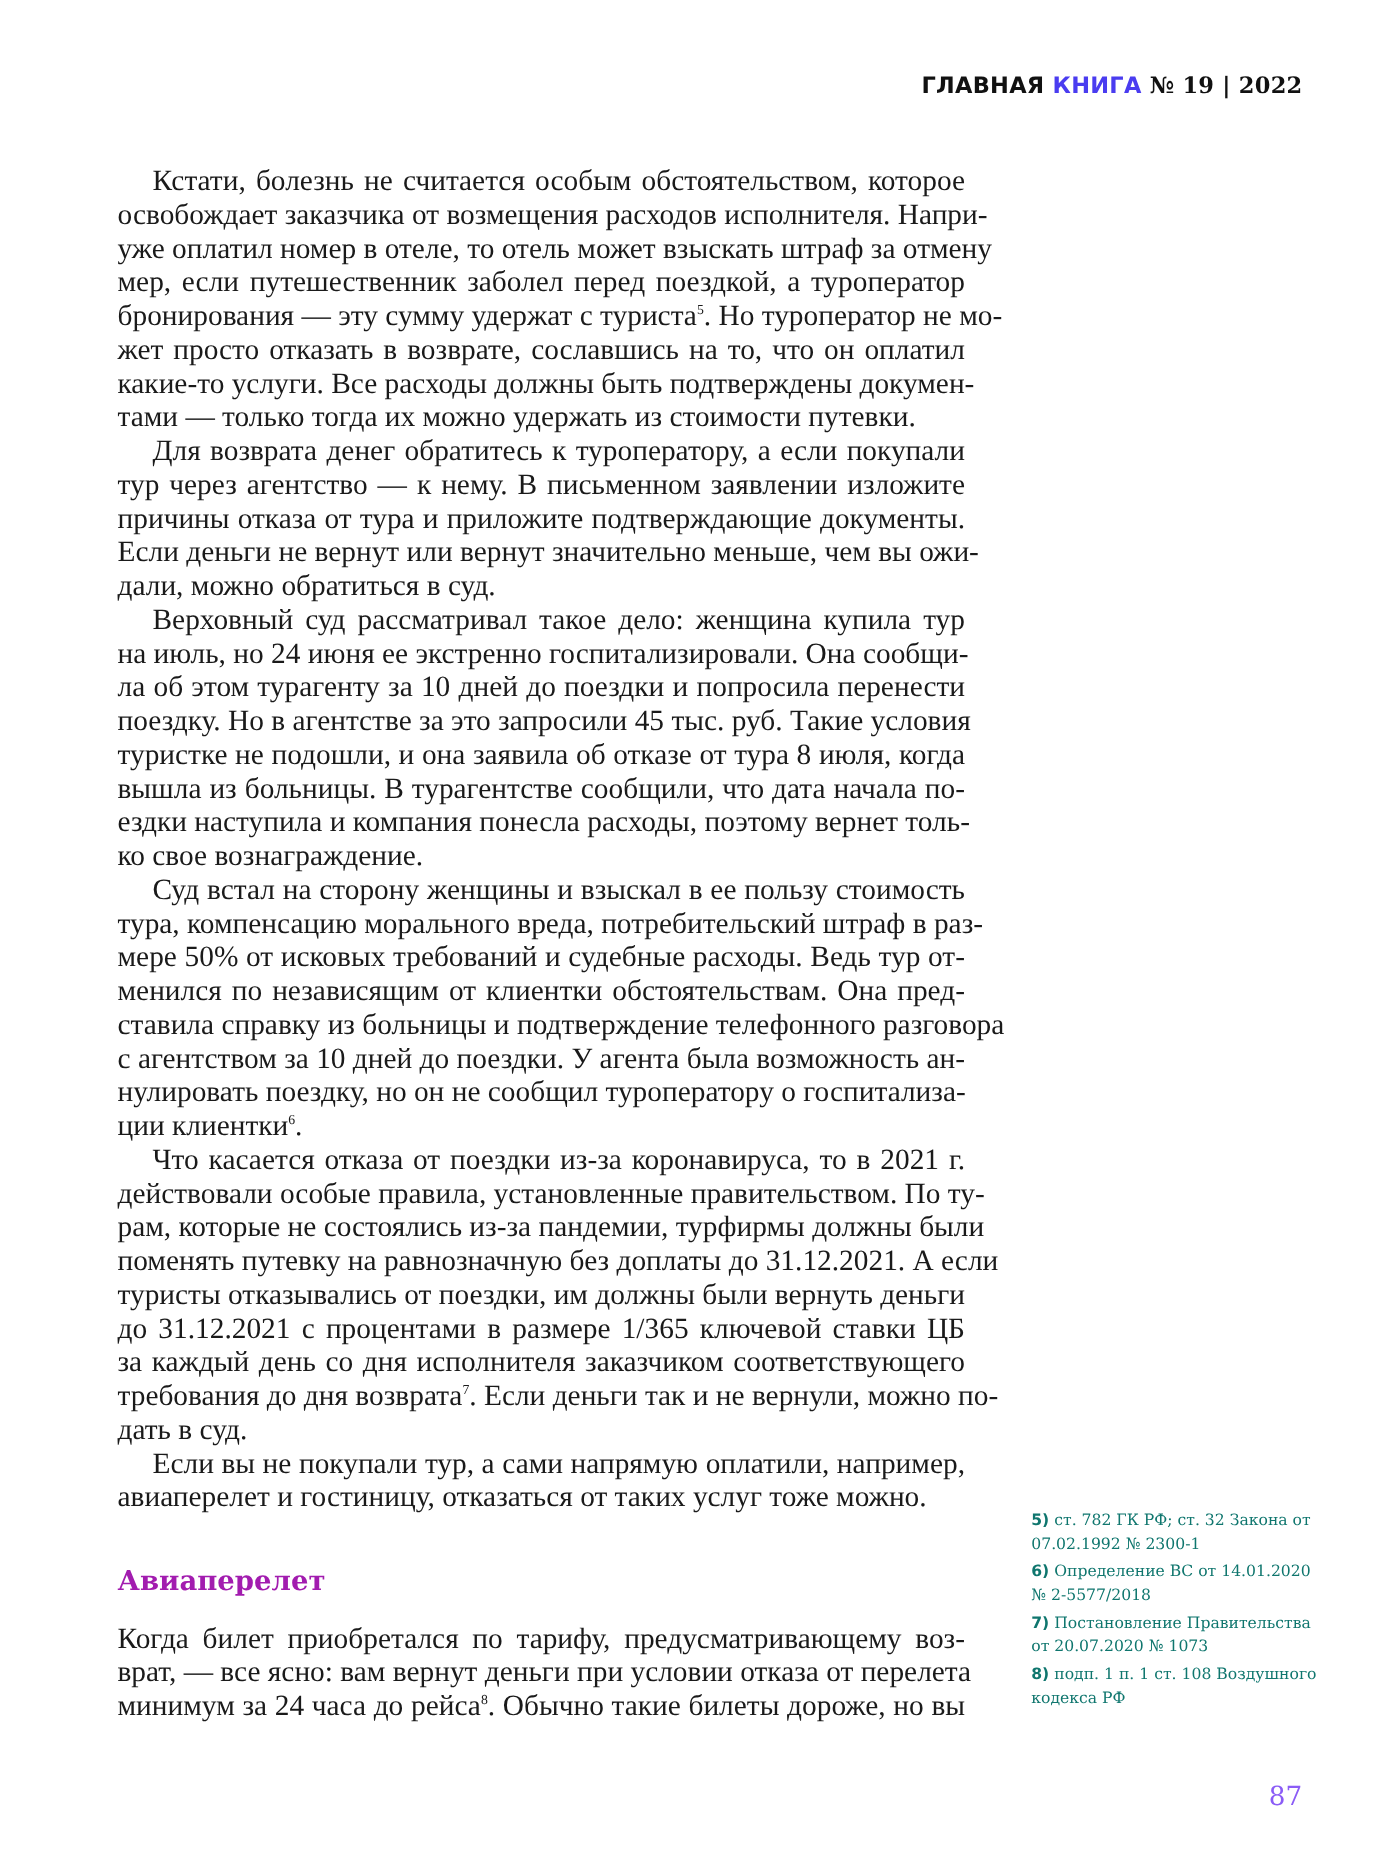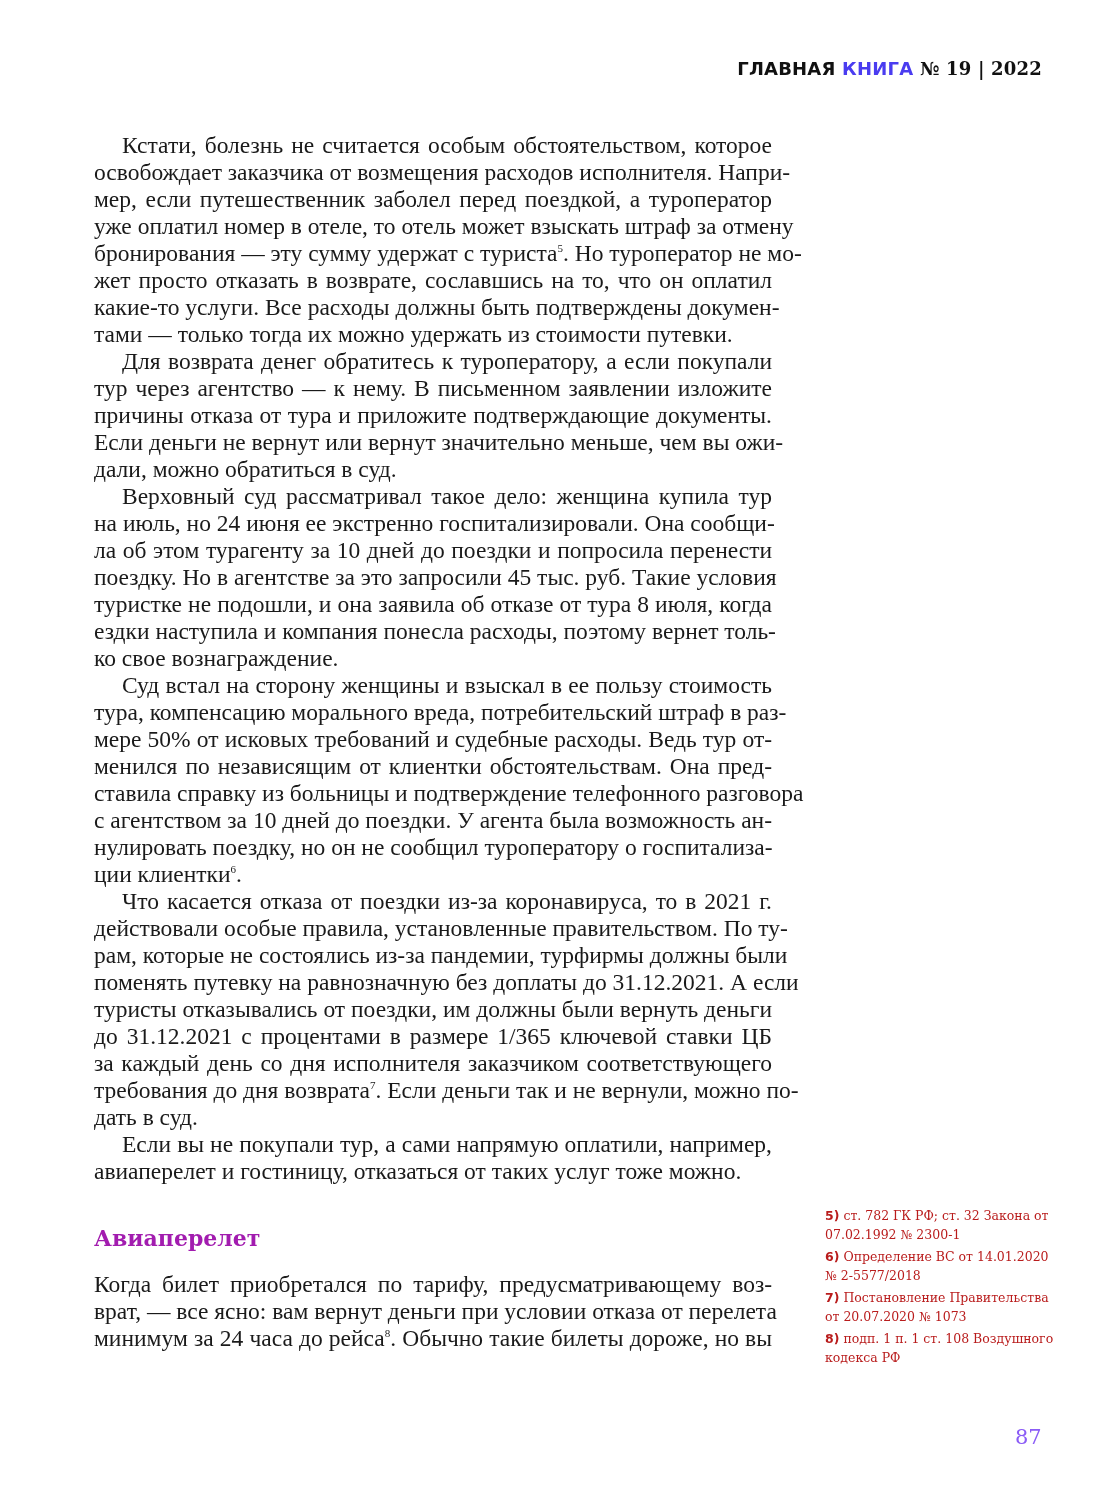--- a/index.html
+++ b/index.html
@@ -19,21 +19,21 @@
   .line { height: 27px; line-height: 27px; white-space: nowrap; text-align: justify; text-align-last: justify; }
   .line.last { text-align-last: left; }
   .line.indent { padding-left: 28px; }
   sup { font-size: 11px; vertical-align: 9px; line-height: 0; }
   .h2 {
     font-family: "DejaVu Serif", serif; font-weight: bold; font-size: 22px;
     color: #a21caf; height: 66px; line-height: 66px; margin-top: 20px;
   }
   .notes {
     position: absolute; left: 825px; top: 1206px; width: 230px;
-    font-family: "DejaVu Serif", serif; font-size: 12.5px; color: #b91c1c; line-height: 19px;
+    font-family: "DejaVu Serif", serif; font-size: 12.5px; color: #0f766e; line-height: 19px;
   }
   .note { margin-bottom: 3px; }
   .note b { font-family: "DejaVu Sans", sans-serif; font-weight: bold; }
   .page-num {
     position: absolute; top: 1425px; left: 1015px;
     font-family: "DejaVu Serif", serif; font-size: 21px; color: #8b5cf6;
   }
 </style>
 </head>
 <body>
@@ -42,40 +42,41 @@
   <span>ГЛАВНАЯ</span>
   <span class="accent" style="color: rgb(74, 60, 240);">КНИГА</span>
   <span class="num">№ 19 | 2022</span>
 </div>
 
 <div class="main">
   <div id="paras">
       <div>
         <div class="line  indent">Кстати, болезнь не считается особым обстоятельством, которое</div>
         <div class="line ">освобождает заказчика от возмещения расходов исполнителя. Напри-</div>
+        <div class="line ">уже оплатил номер в отеле, то отель может взыскать штраф за отмену</div>
         <div class="line ">мер, если путешественник заболел перед поездкой, а туроператор</div>
-        <div class="line ">уже оплатил номер в отеле, то отель может взыскать штраф за отмену</div>
         <div class="line ">бронирования — эту сумму удержат с туриста<sup>5</sup>. Но туроператор не мо-</div>
         <div class="line ">жет просто отказать в возврате, сославшись на то, что он оплатил</div>
         <div class="line ">какие-то услуги. Все расходы должны быть подтверждены докумен-</div>
         <div class="line  last">тами — только тогда их можно удержать из стоимости путевки.</div>
       </div>
       <div>
         <div class="line  indent">Для возврата денег обратитесь к туроператору, а если покупали</div>
         <div class="line ">тур через агентство — к нему. В письменном заявлении изложите</div>
         <div class="line ">причины отказа от тура и приложите подтверждающие документы.</div>
         <div class="line ">Если деньги не вернут или вернут значительно меньше, чем вы ожи-</div>
         <div class="line  last">дали, можно обратиться в суд.</div>
       </div>
       <div>
         <div class="line  indent">Верховный суд рассматривал такое дело: женщина купила тур</div>
         <div class="line ">на июль, но 24 июня ее экстренно госпитализировали. Она сообщи-</div>
         <div class="line ">ла об этом турагенту за 10 дней до поездки и попросила перенести</div>
         <div class="line ">поездку. Но в агентстве за это запросили 45 тыс. руб. Такие условия</div>
         <div class="line ">туристке не подошли, и она заявила об отказе от тура 8 июля, когда</div>
+        <div class="line ">вышла из больницы. В турагентстве сообщили, что дата начала по-</div>
         <div class="line ">ездки наступила и компания понесла расходы, поэтому вернет толь-</div>
         <div class="line  last">ко свое вознаграждение.</div>
       </div>
       <div>
         <div class="line  indent">Суд встал на сторону женщины и взыскал в ее пользу стоимость</div>
         <div class="line ">тура, компенсацию морального вреда, потребительский штраф в раз-</div>
         <div class="line ">мере 50% от исковых требований и судебные расходы. Ведь тур от-</div>
         <div class="line ">менился по независящим от клиентки обстоятельствам. Она пред-</div>
         <div class="line ">ставила справку из больницы и подтверждение телефонного разговора</div>
         <div class="line ">с агентством за 10 дней до поездки. У агента была возможность ан-</div>

